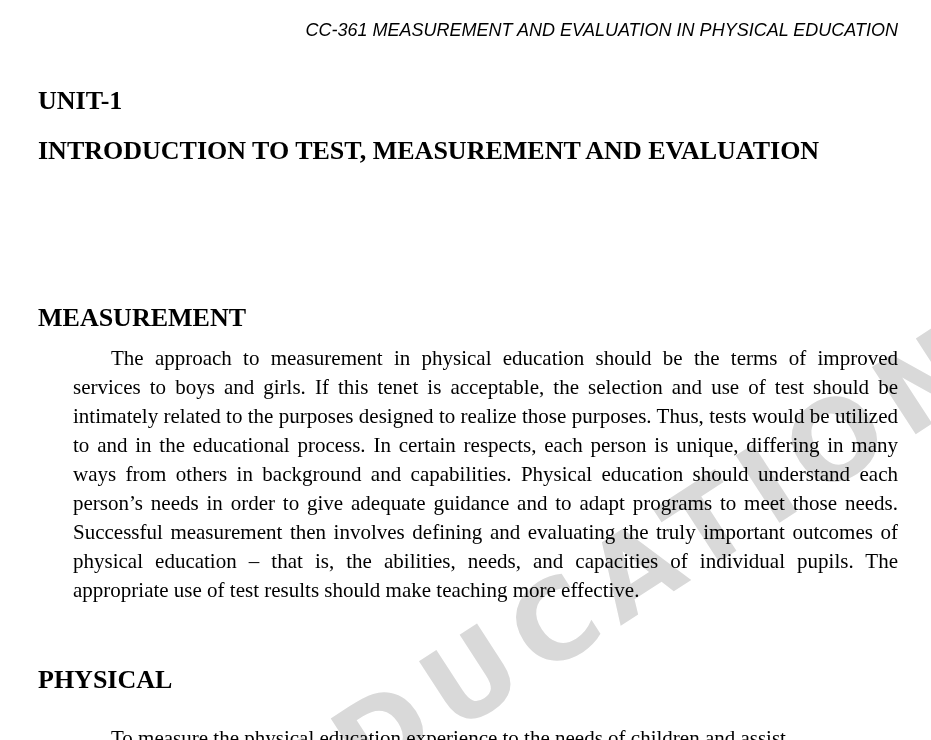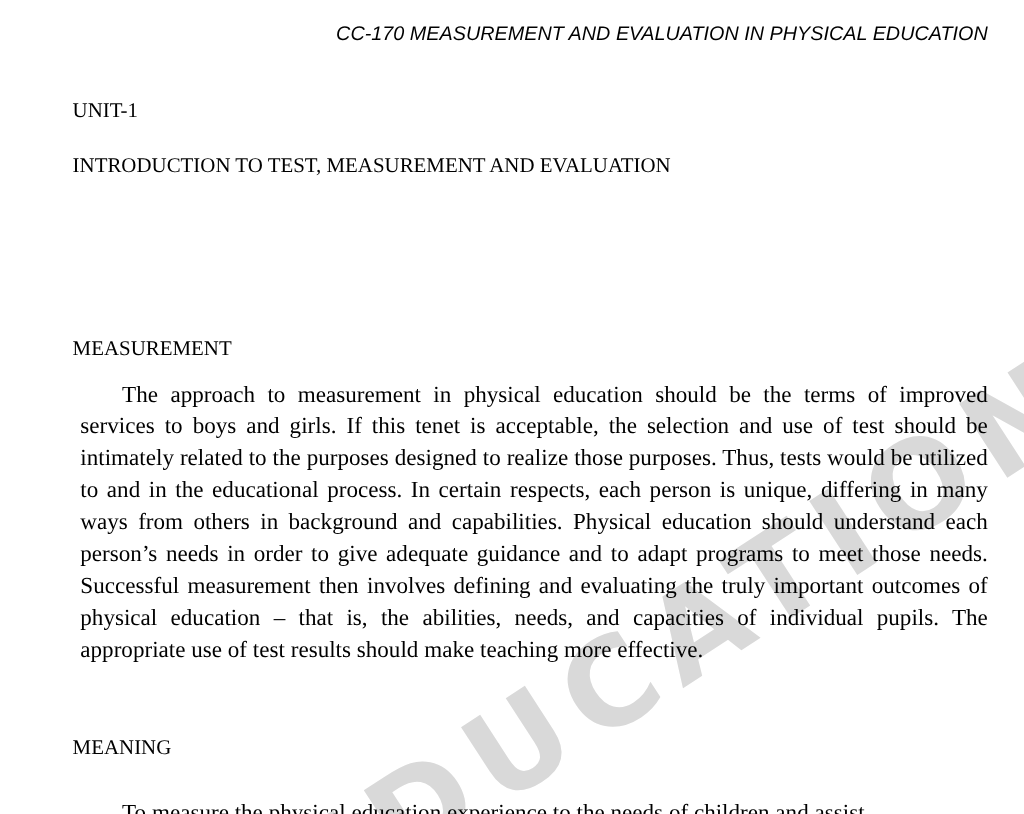--- a/index.html
+++ b/index.html
@@ -46,26 +46,25 @@
     text-align: right;
     font-family: "Liberation Sans", "DejaVu Sans", sans-serif;
     font-style: italic;
     font-size: 18px;
     letter-spacing: 0px;
     z-index: 1;
   }
   .h-serif {
     left: 38px;
     font-family: "Liberation Serif", "DejaVu Serif", serif;
-    font-weight: normal;
-    font-size: 19px;
+    font-weight: bold;
+    font-size: 26px;
     line-height: 26px;
     z-index: 1;
     white-space: nowrap;
-    margin-left: 28px;
   }
   .unit-heading    { top: 88px; }
   .chapter-title   { top: 138px; text-align: right; }
   .syllabus {
     top: 183px;
     left: 38px;
     width: 860px;
     font-family: "Liberation Sans", "DejaVu Sans", sans-serif;
     font-size: 19.5px;
     line-height: 32.5px;
@@ -87,28 +86,28 @@
   .intro-para   { top: 344px; }
   .clipped-para { top: 723px; line-height: 30px; }
 </style>
 </head>
 <body>
 
 <div class="page">
 
   <div class="watermark">EDUCATION</div>
 
-  <div class="running-header">CC-170 MEASUREMENT AND EVALUATION IN PHYSICAL EDUCATION</div>
+  <div class="running-header">CC-361 MEASUREMENT AND EVALUATION IN PHYSICAL EDUCATION</div>
 
   <h1 class="h-serif unit-heading">UNIT-1</h1>
 
   <h1 class="h-serif chapter-title">INTRODUCTION TO TEST, MEASUREMENT AND EVALUATION</h1>
 
 
   <h2 class="h-serif sec-heading-intro">MEASUREMENT</h2>
 
   <p class="body-para intro-para">The approach to measurement in physical education should be the terms of improved services to boys and girls. If this tenet is acceptable, the selection and use of test should be intimately related to the purposes designed to realize those purposes. Thus, tests would be utilized to and in the educational process. In certain respects, each person is unique, differing in many ways from others in background and capabilities. Physical education should understand each person’s needs in order to give adequate guidance and to adapt programs to meet those needs. Successful measurement then involves defining and evaluating the truly important outcomes of physical education – that is, the abilities, needs, and capacities of individual pupils. The appropriate use of test results should make teaching more effective.</p>
 
-  <h2 class="h-serif sec-heading-meaning">MEANING</h2>
+  <h2 class="h-serif sec-heading-meaning">PHYSICAL</h2>
 
   <p class="body-para clipped-para">To measure the physical education experience to the needs of children and assist</p>
 
 </div>
 
 </body></html>

